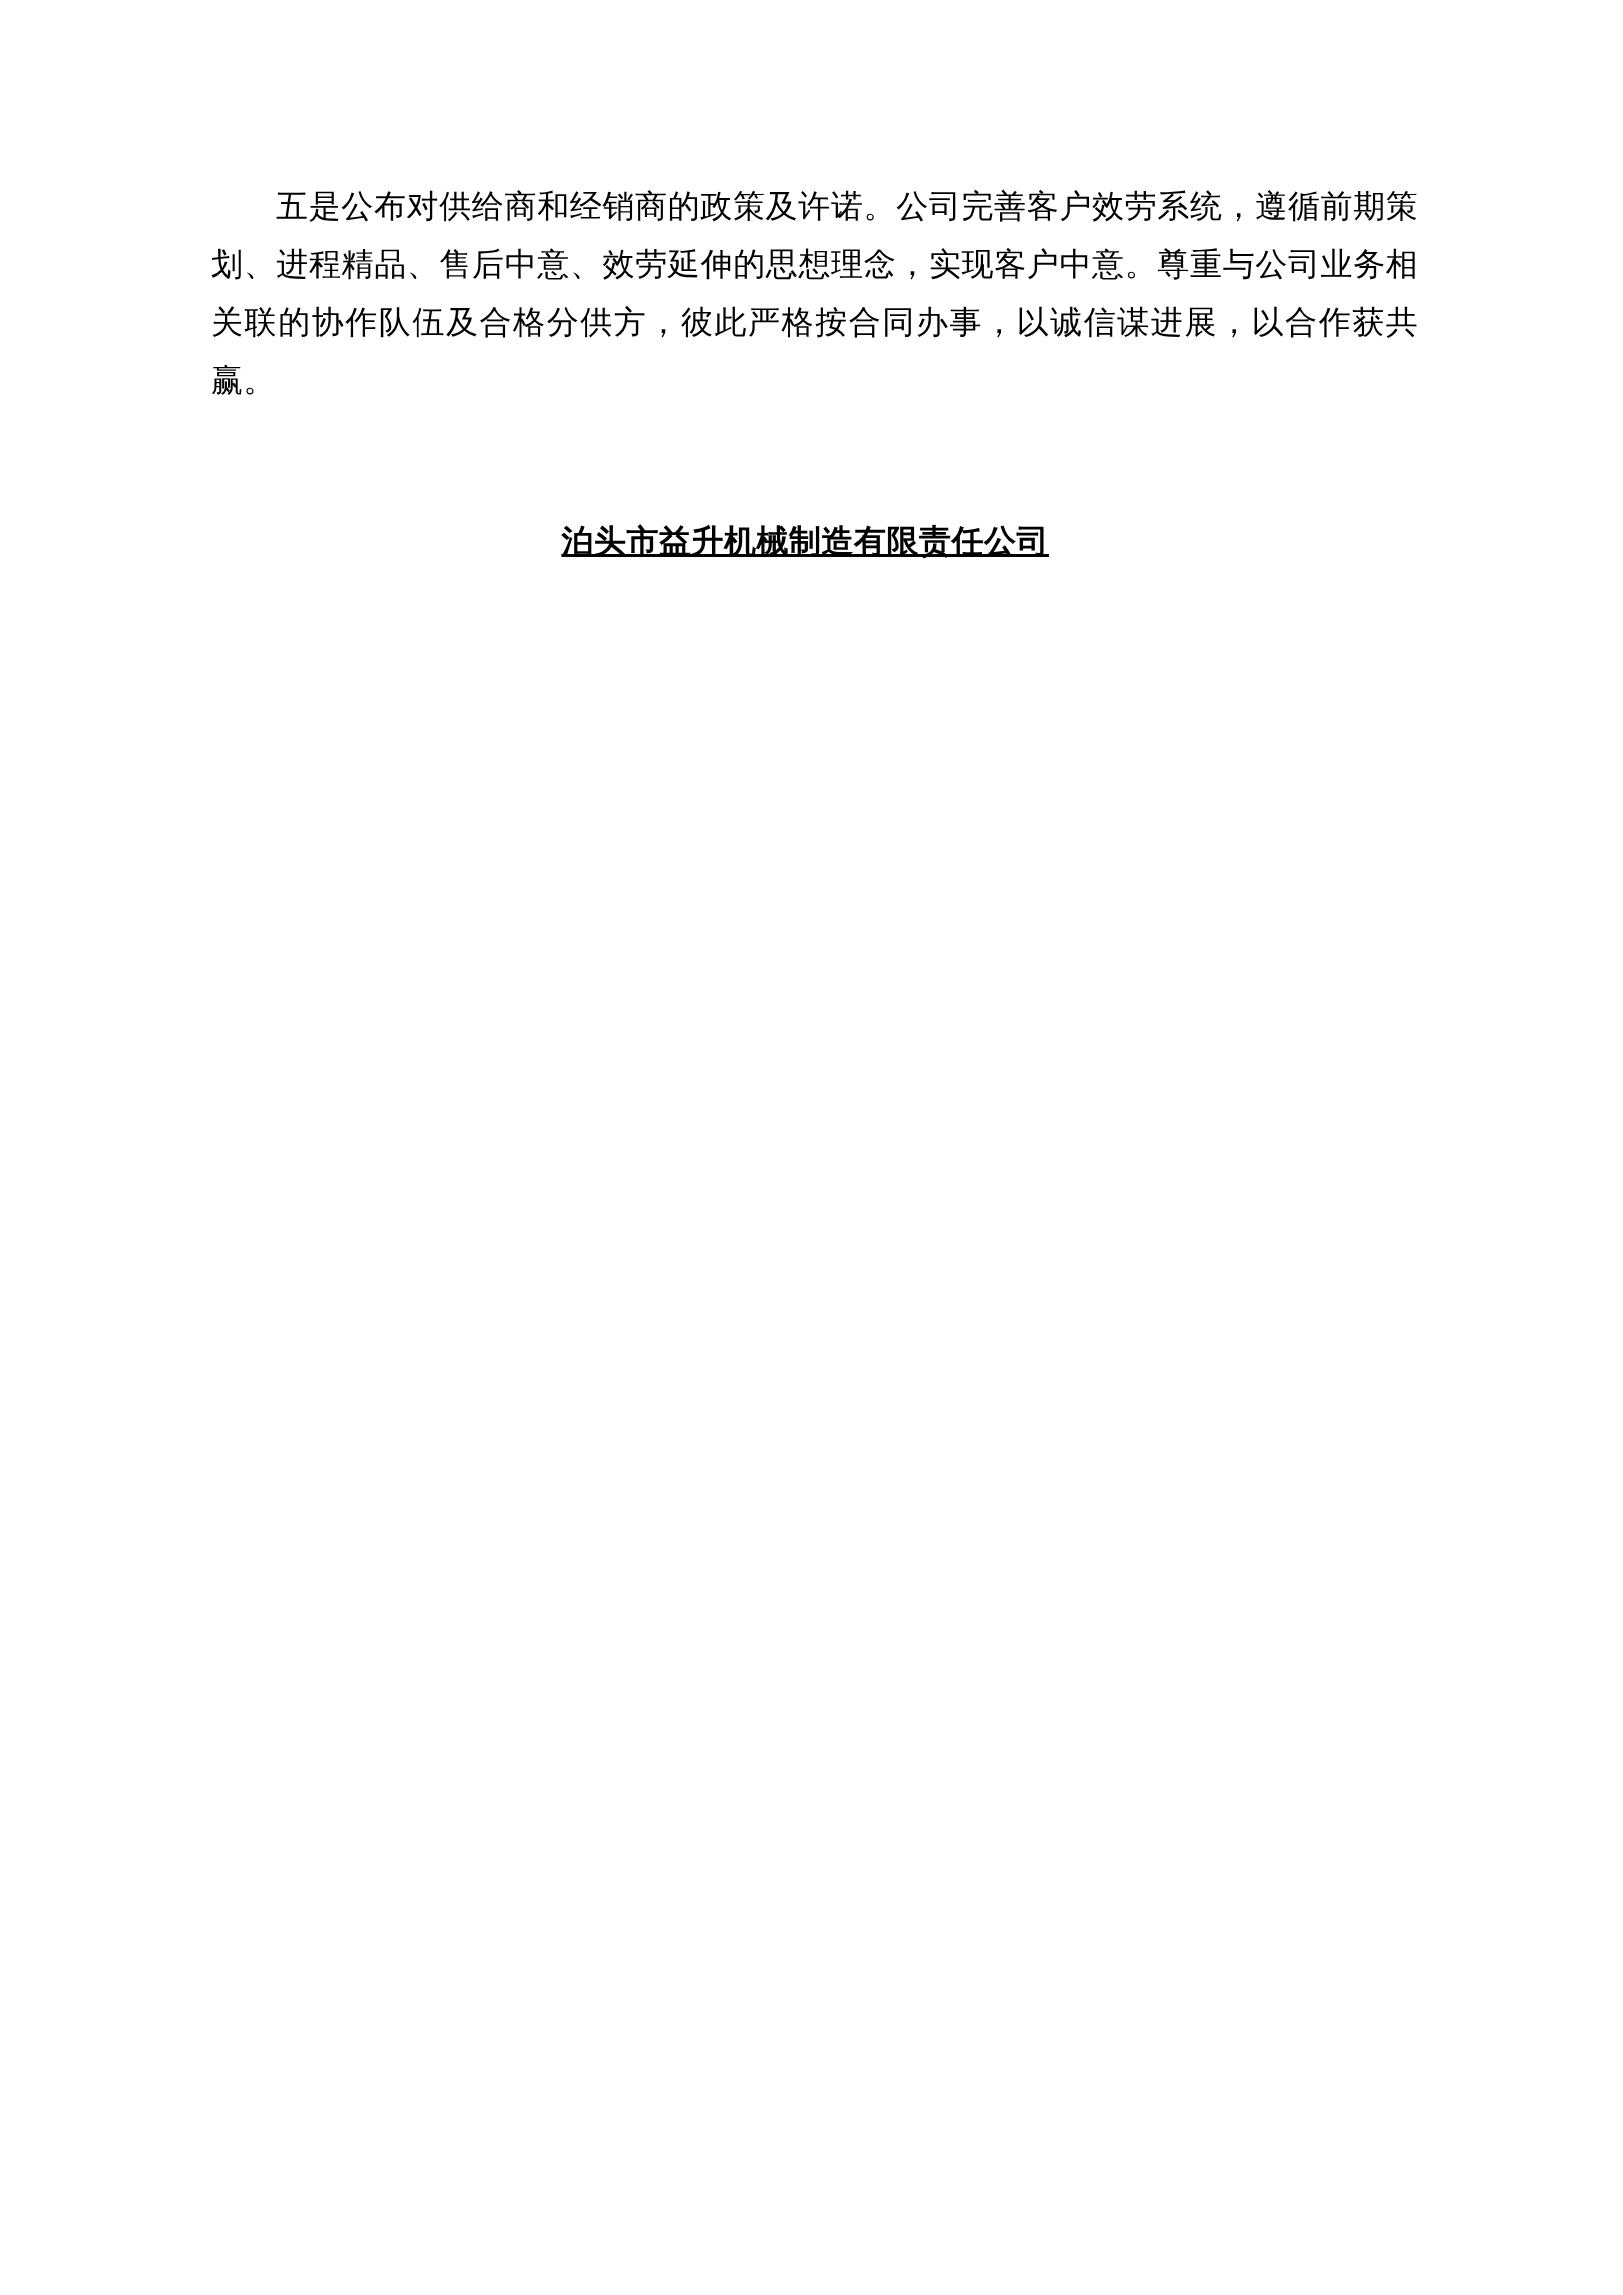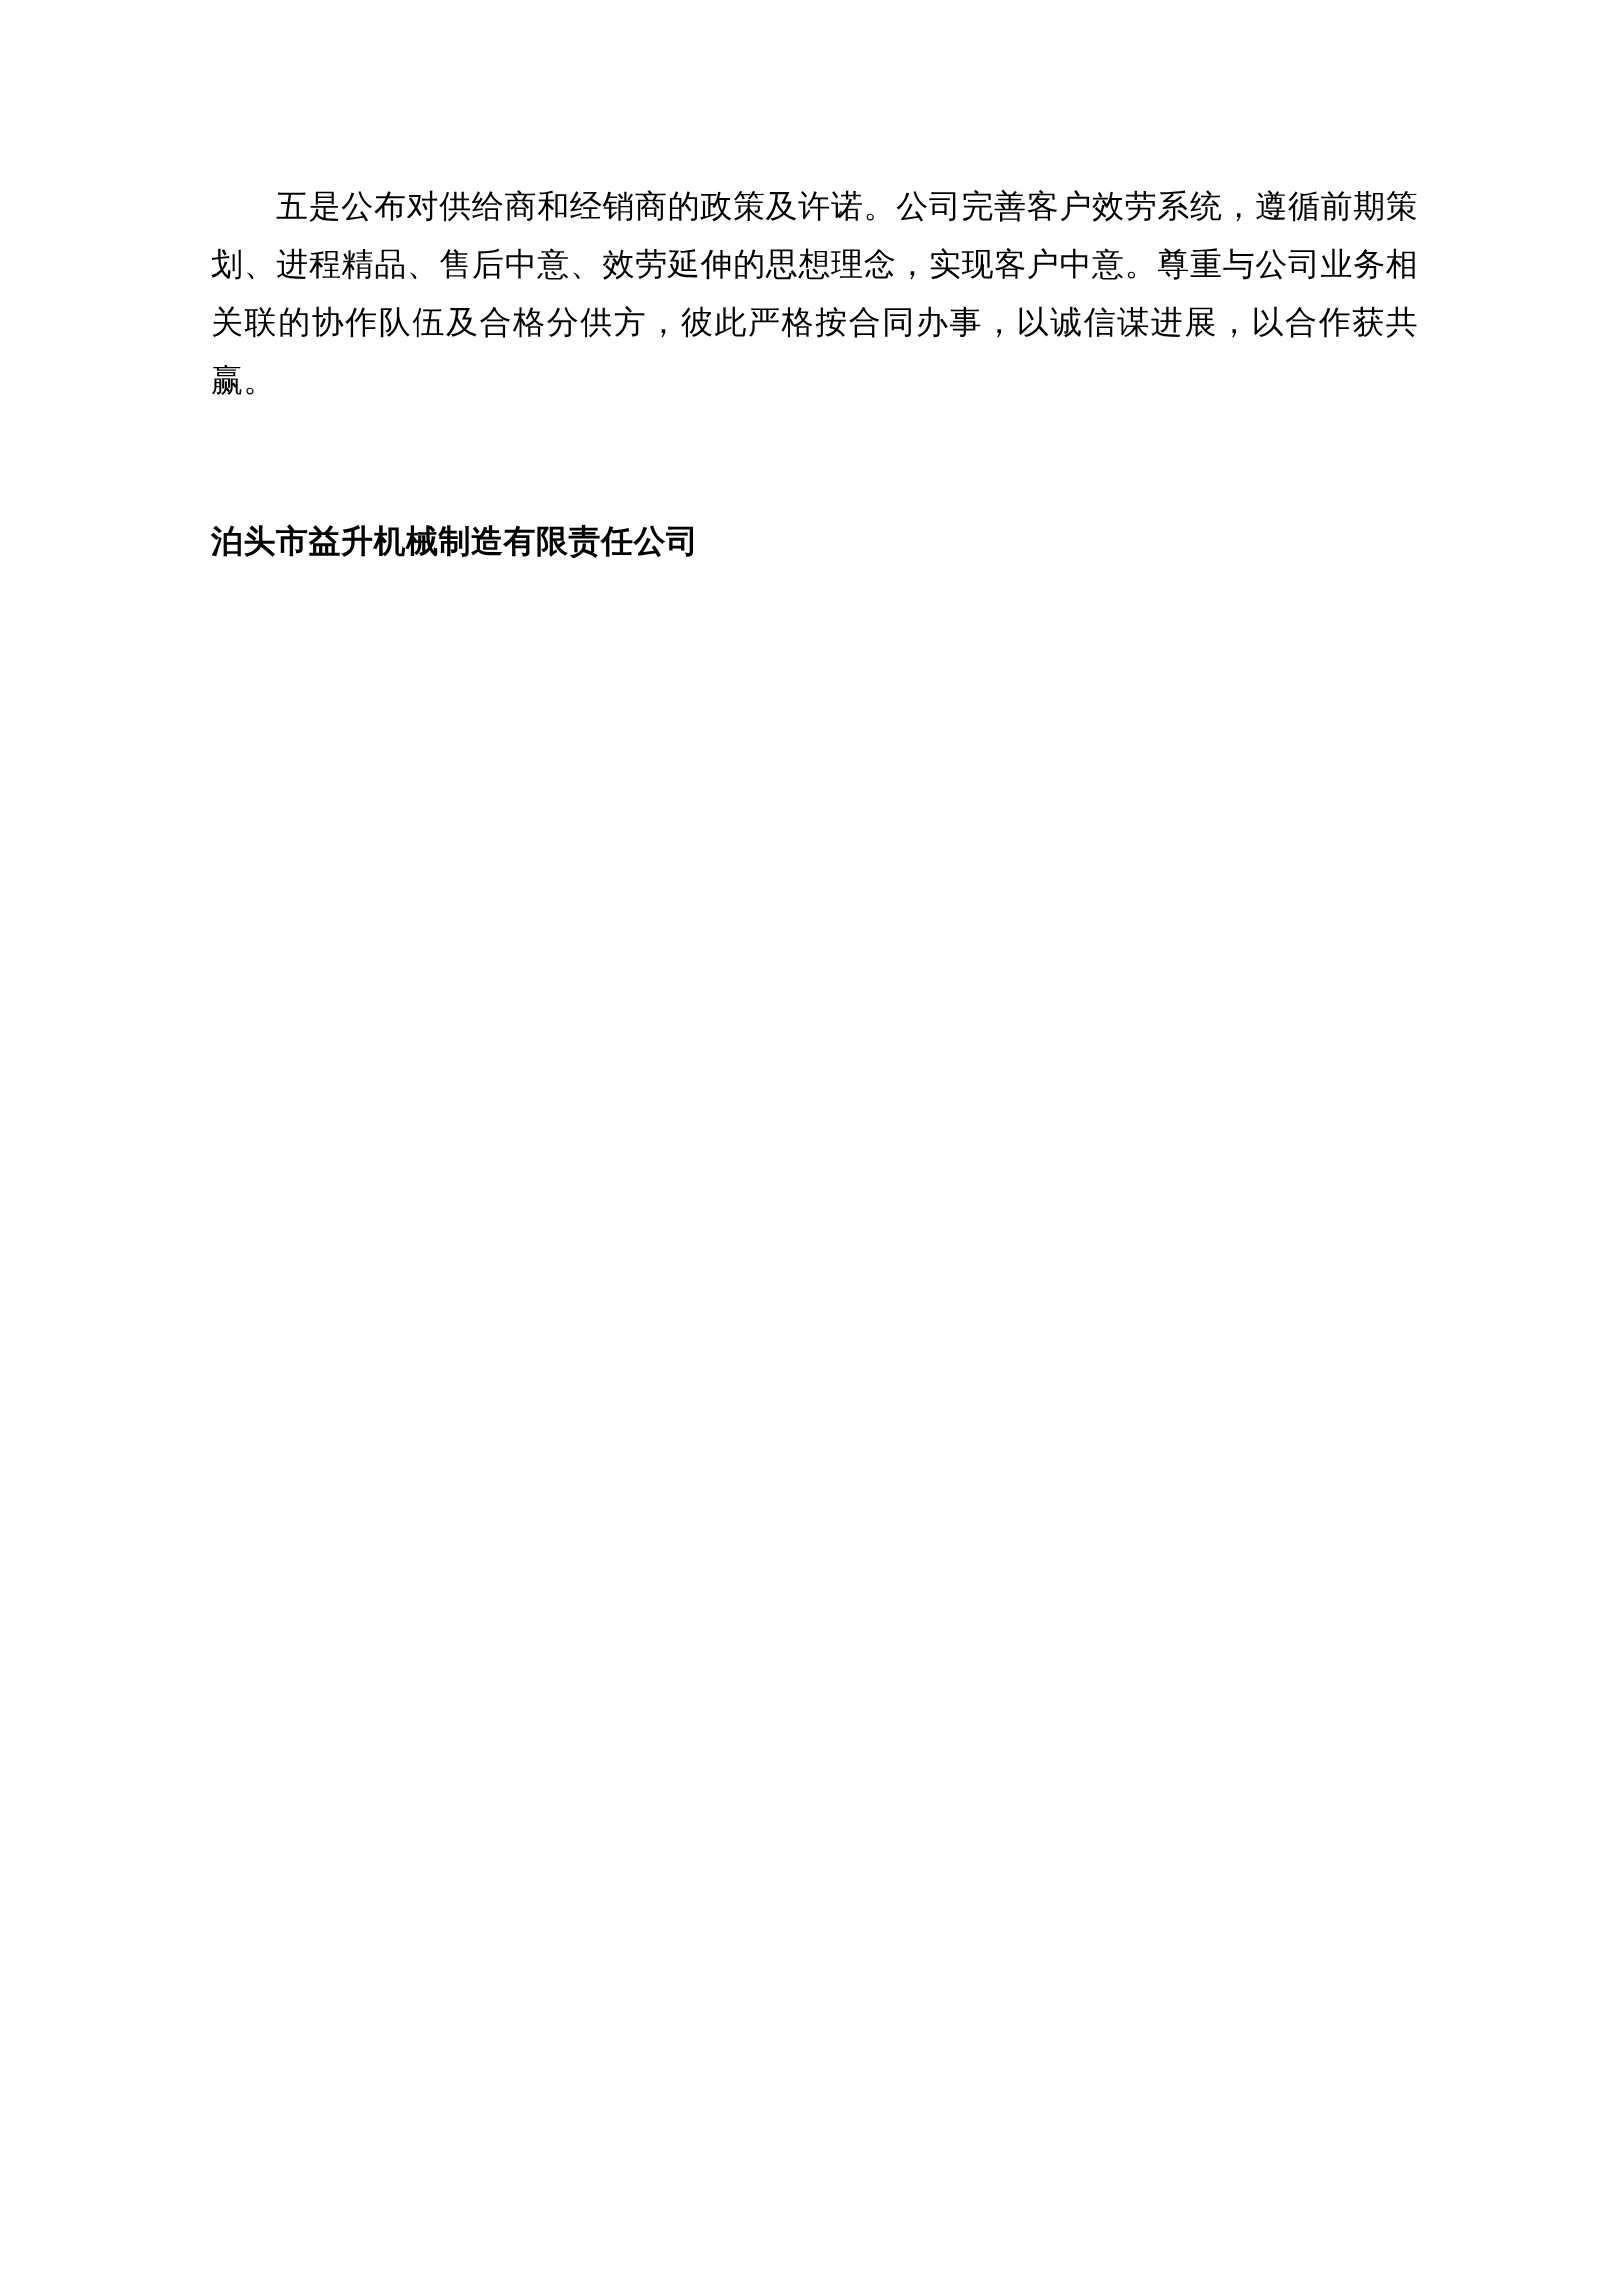--- a/index.html
+++ b/index.html
@@ -33,21 +33,22 @@
     line-height: 58px;
     text-align: justify;
     text-justify: inter-ideograph;
     text-indent: 65px;
     letter-spacing: 0.2px;
     font-weight: 400;
     margin: 0;
   }
   .signature-block {
     margin-top: 103px;
-    text-align: left;
+    text-align: center;
+    text-decoration: underline;
   }
   .signature-line {
     font-size: 32px;
     line-height: 58px;
     font-weight: 700;
     letter-spacing: 0.5px;
     margin: 0;
     padding-right: 18.6px;
   }
   .date-line {

